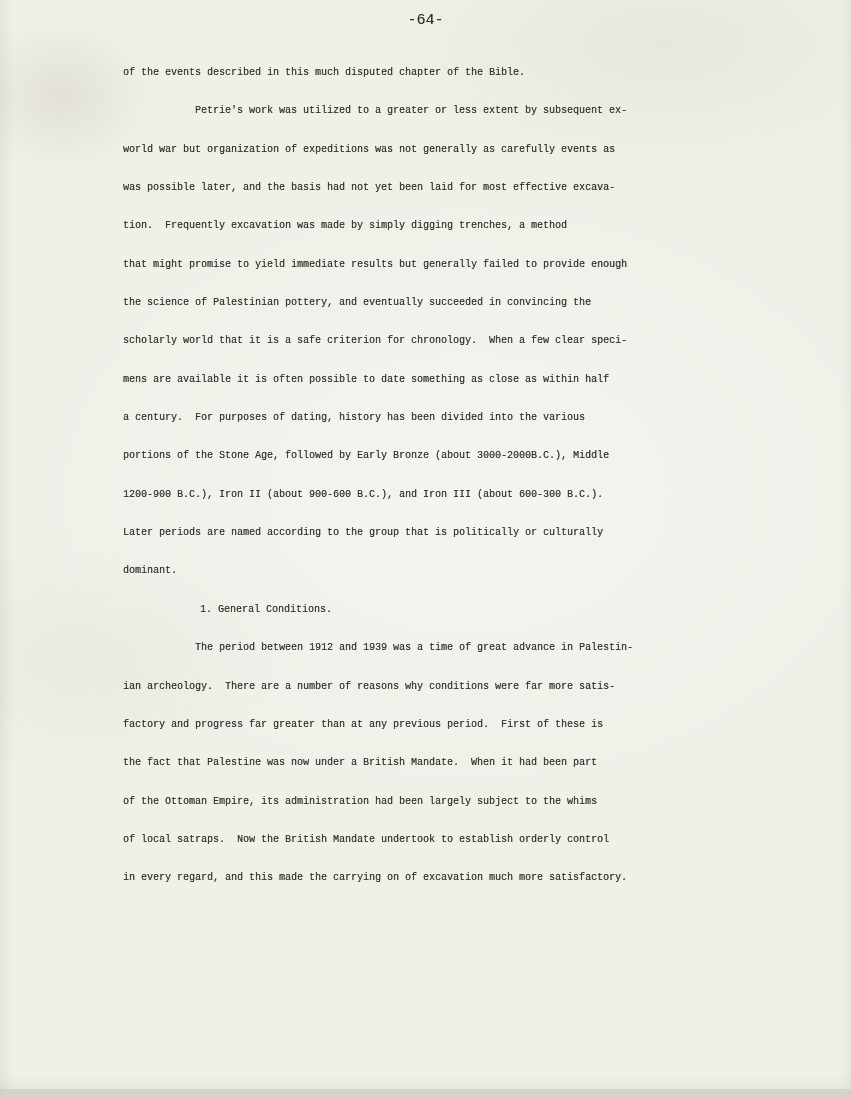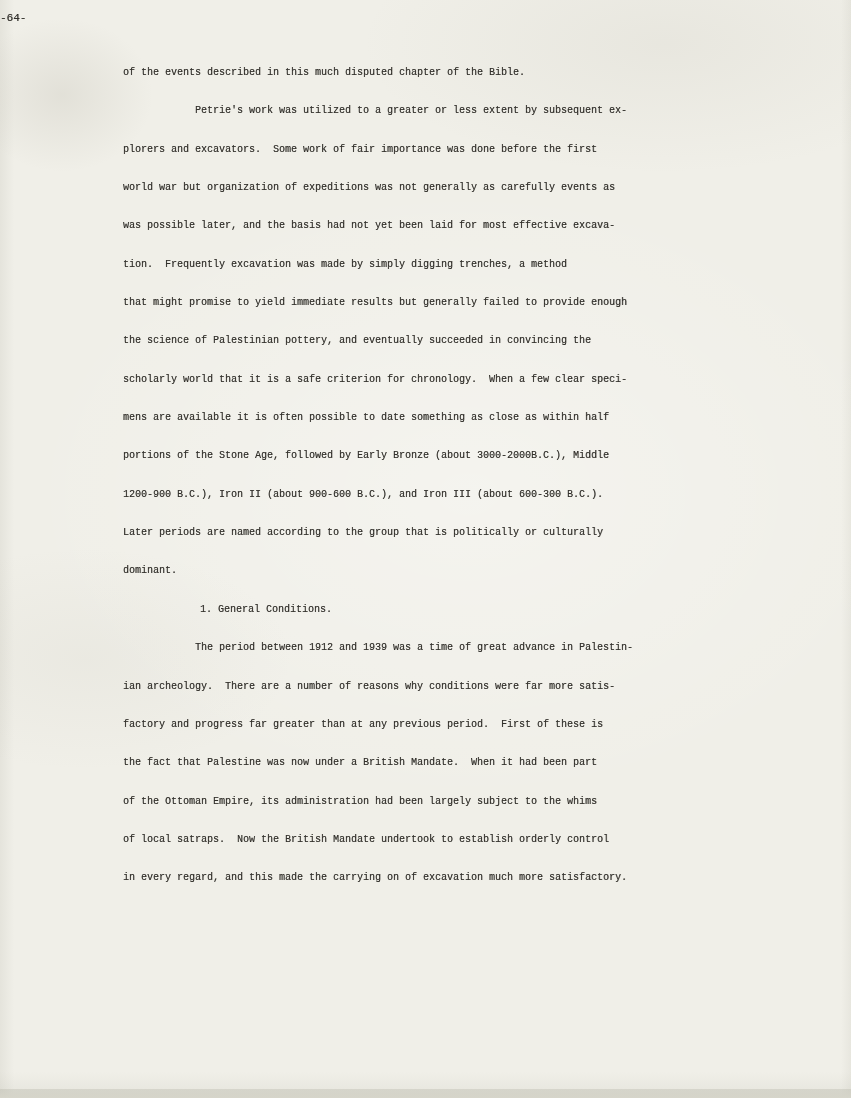--- a/index.html
+++ b/index.html
@@ -30,23 +30,23 @@
     right: 0;
     bottom: 0;
     height: 9px;
     background: linear-gradient(180deg, rgba(178,178,165,0.35), var(--edge, #d6d5ca));
   }
   .page-number {
     position: absolute;
     top: 12px;
     left: 0;
     width: 100%;
-    text-align: left;
+    text-align: center;
     font-family: "Liberation Mono", "DejaVu Sans Mono", monospace;
-    font-size: 11px;
+    font-size: 15px;
     color: var(--ink, #32302b);
     text-shadow: 0.3px 0.3px 0.4px rgba(50,48,43,0.55);
   }
   .content {
     position: absolute;
     top: 54px;
     left: 123px;
     right: 18px;
   }
   .line {
@@ -65,28 +65,28 @@
 </style>
 </head>
 <body>
 
 <main class="page">
   <div class="page-number">-64-</div>
 
   <section class="content">
       <div class="line indent-none">of the events described in this much disputed chapter of the Bible.</div>
       <div class="line indent-para">Petrie's work was utilized to a greater or less extent by subsequent ex-</div>
-      <div class="line indent-none">plorers and excavators.  Some work of fair importance was done before the first</div>
       <div class="line indent-none">world war but organization of expeditions was not generally as carefully events as</div>
       <div class="line indent-none">was possible later, and the basis had not yet been laid for most effective excava-</div>
       <div class="line indent-none">tion.  Frequently excavation was made by simply digging trenches, a method</div>
       <div class="line indent-none">that might promise to yield immediate results but generally failed to provide enough</div>
       <div class="line indent-none">the science of Palestinian pottery, and eventually succeeded in convincing the</div>
       <div class="line indent-none">scholarly world that it is a safe criterion for chronology.  When a few clear speci-</div>
       <div class="line indent-none">mens are available it is often possible to date something as close as within half</div>
+      <div class="line indent-none">a century.  For purposes of dating, history has been divided into the various</div>
       <div class="line indent-none">portions of the Stone Age, followed by Early Bronze (about 3000-2000B.C.), Middle</div>
       <div class="line indent-none">1200-900 B.C.), Iron II (about 900-600 B.C.), and Iron III (about 600-300 B.C.).</div>
       <div class="line indent-none">Later periods are named according to the group that is politically or culturally</div>
       <div class="line indent-none">dominant.</div>
       <div class="line indent-subsection">1. General Conditions.</div>
       <div class="line indent-para">The period between 1912 and 1939 was a time of great advance in Palestin-</div>
       <div class="line indent-none">ian archeology.  There are a number of reasons why conditions were far more satis-</div>
       <div class="line indent-none">factory and progress far greater than at any previous period.  First of these is</div>
       <div class="line indent-none">the fact that Palestine was now under a British Mandate.  When it had been part</div>
       <div class="line indent-none">of the Ottoman Empire, its administration had been largely subject to the whims</div>

